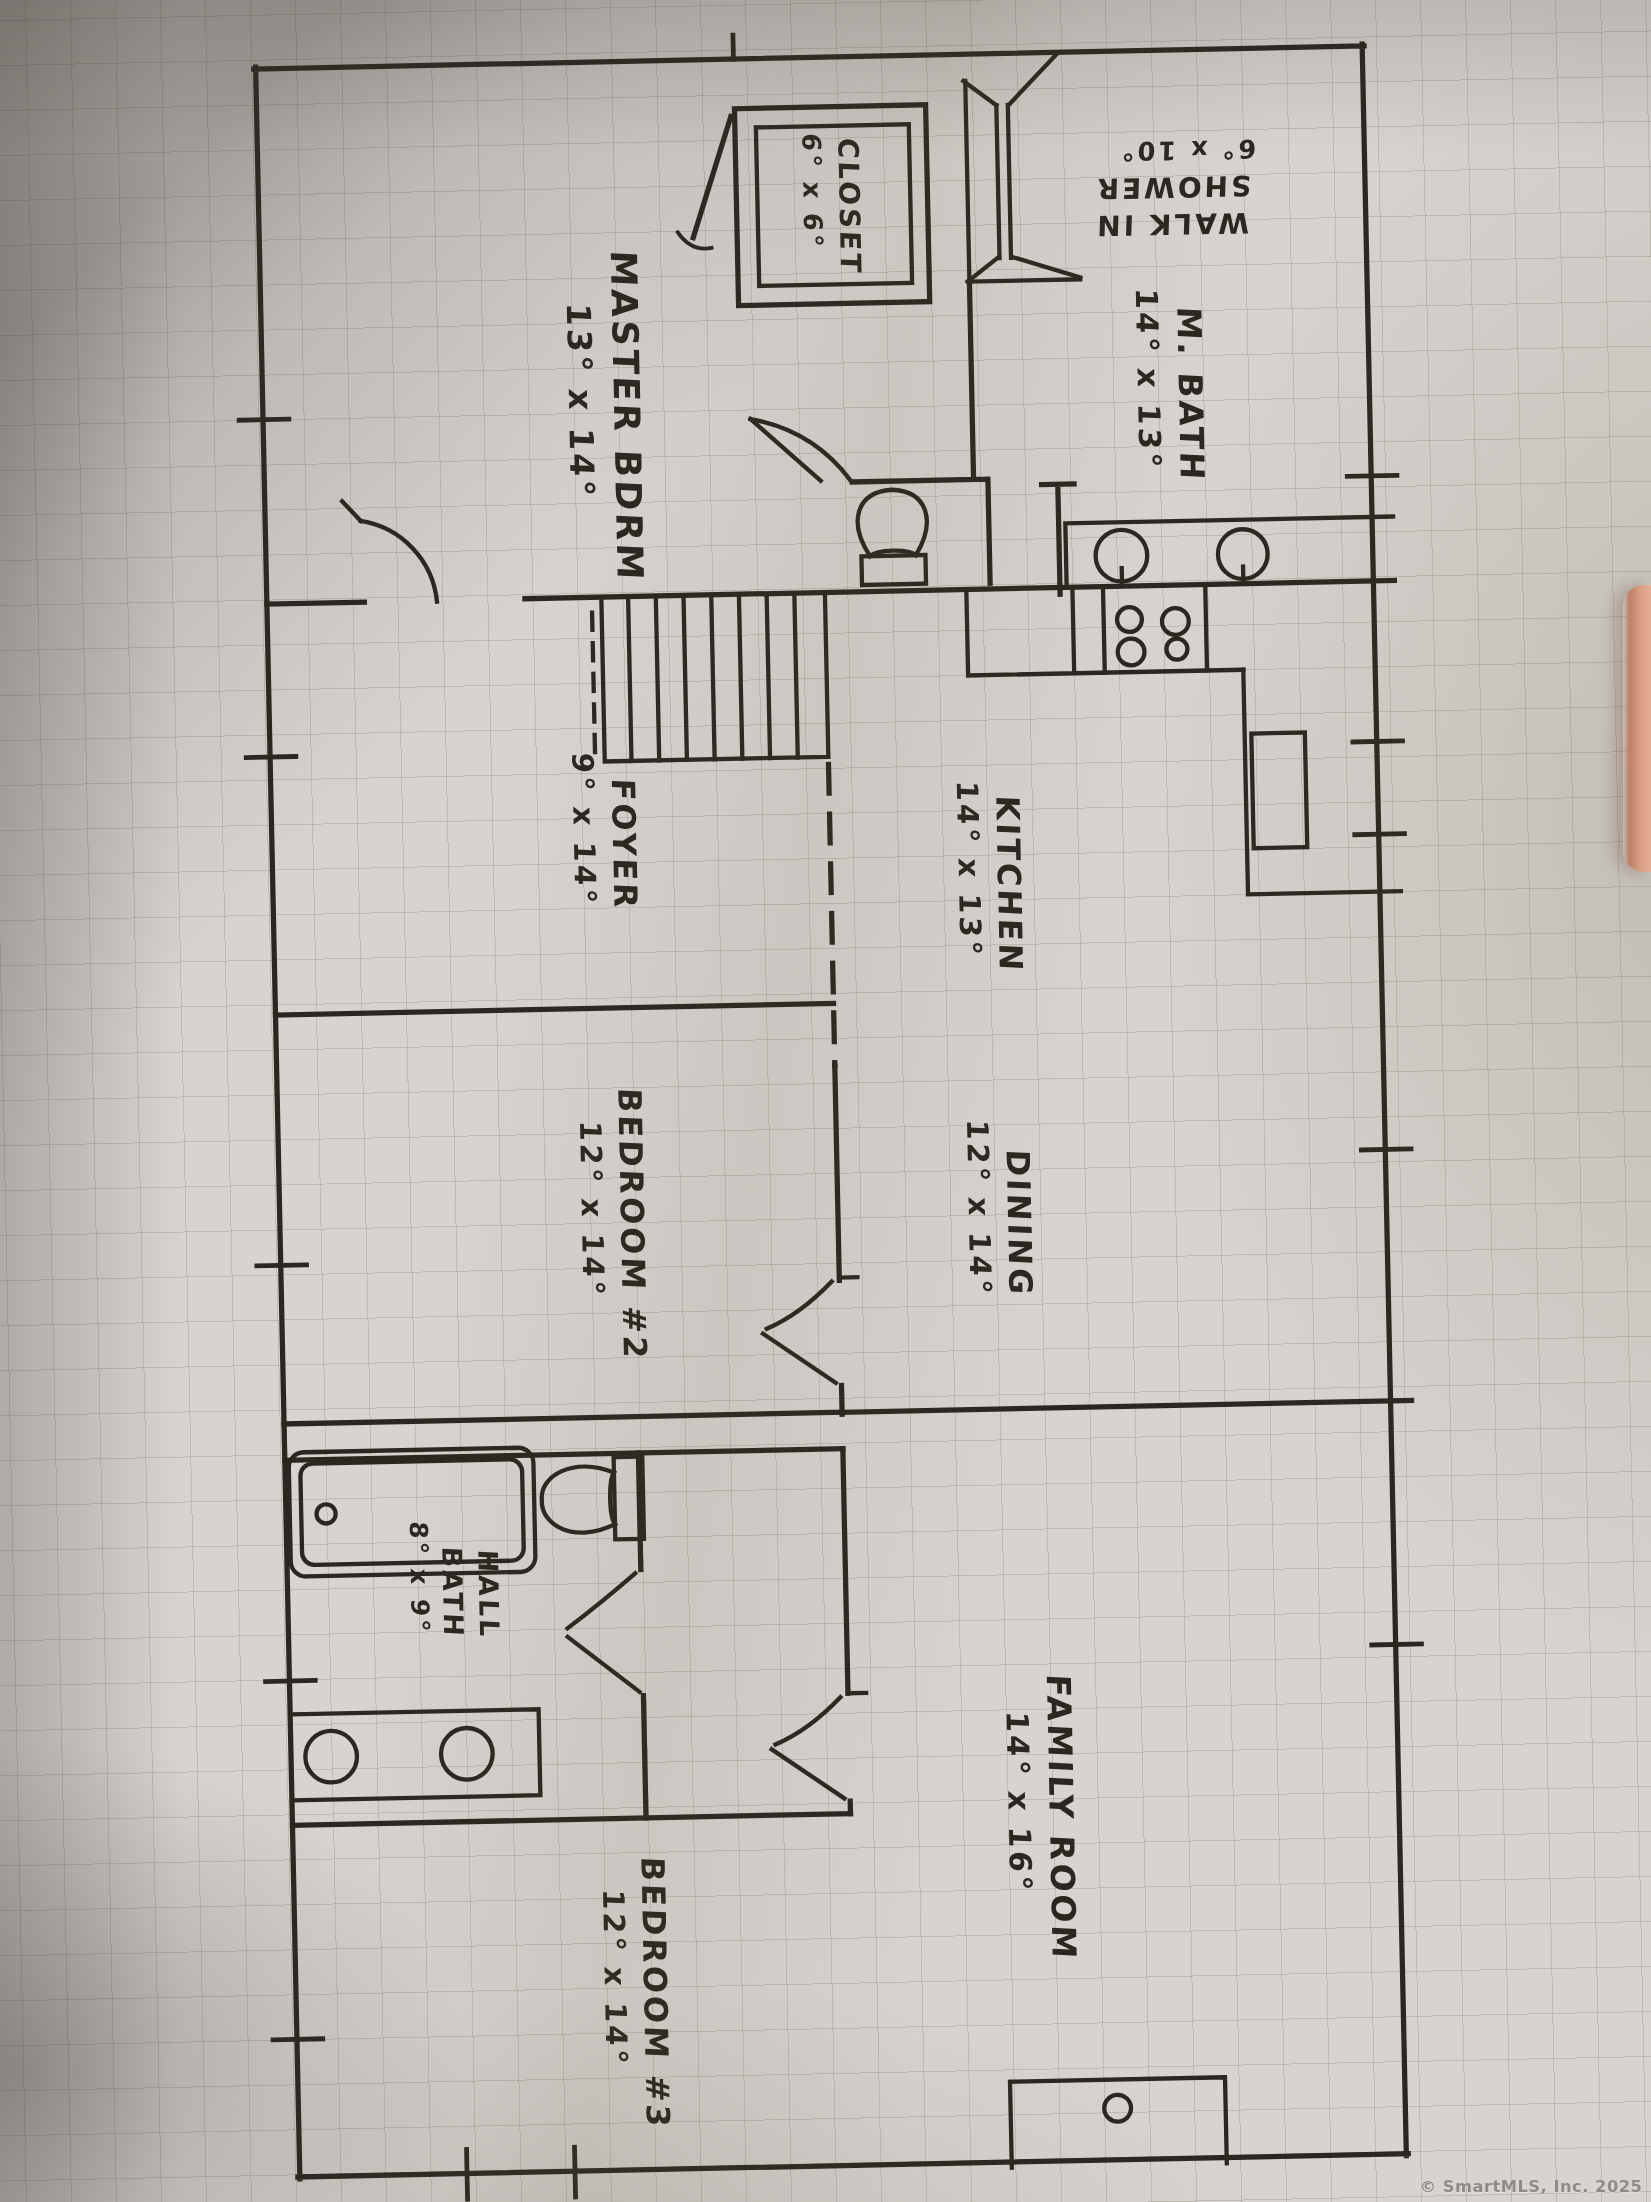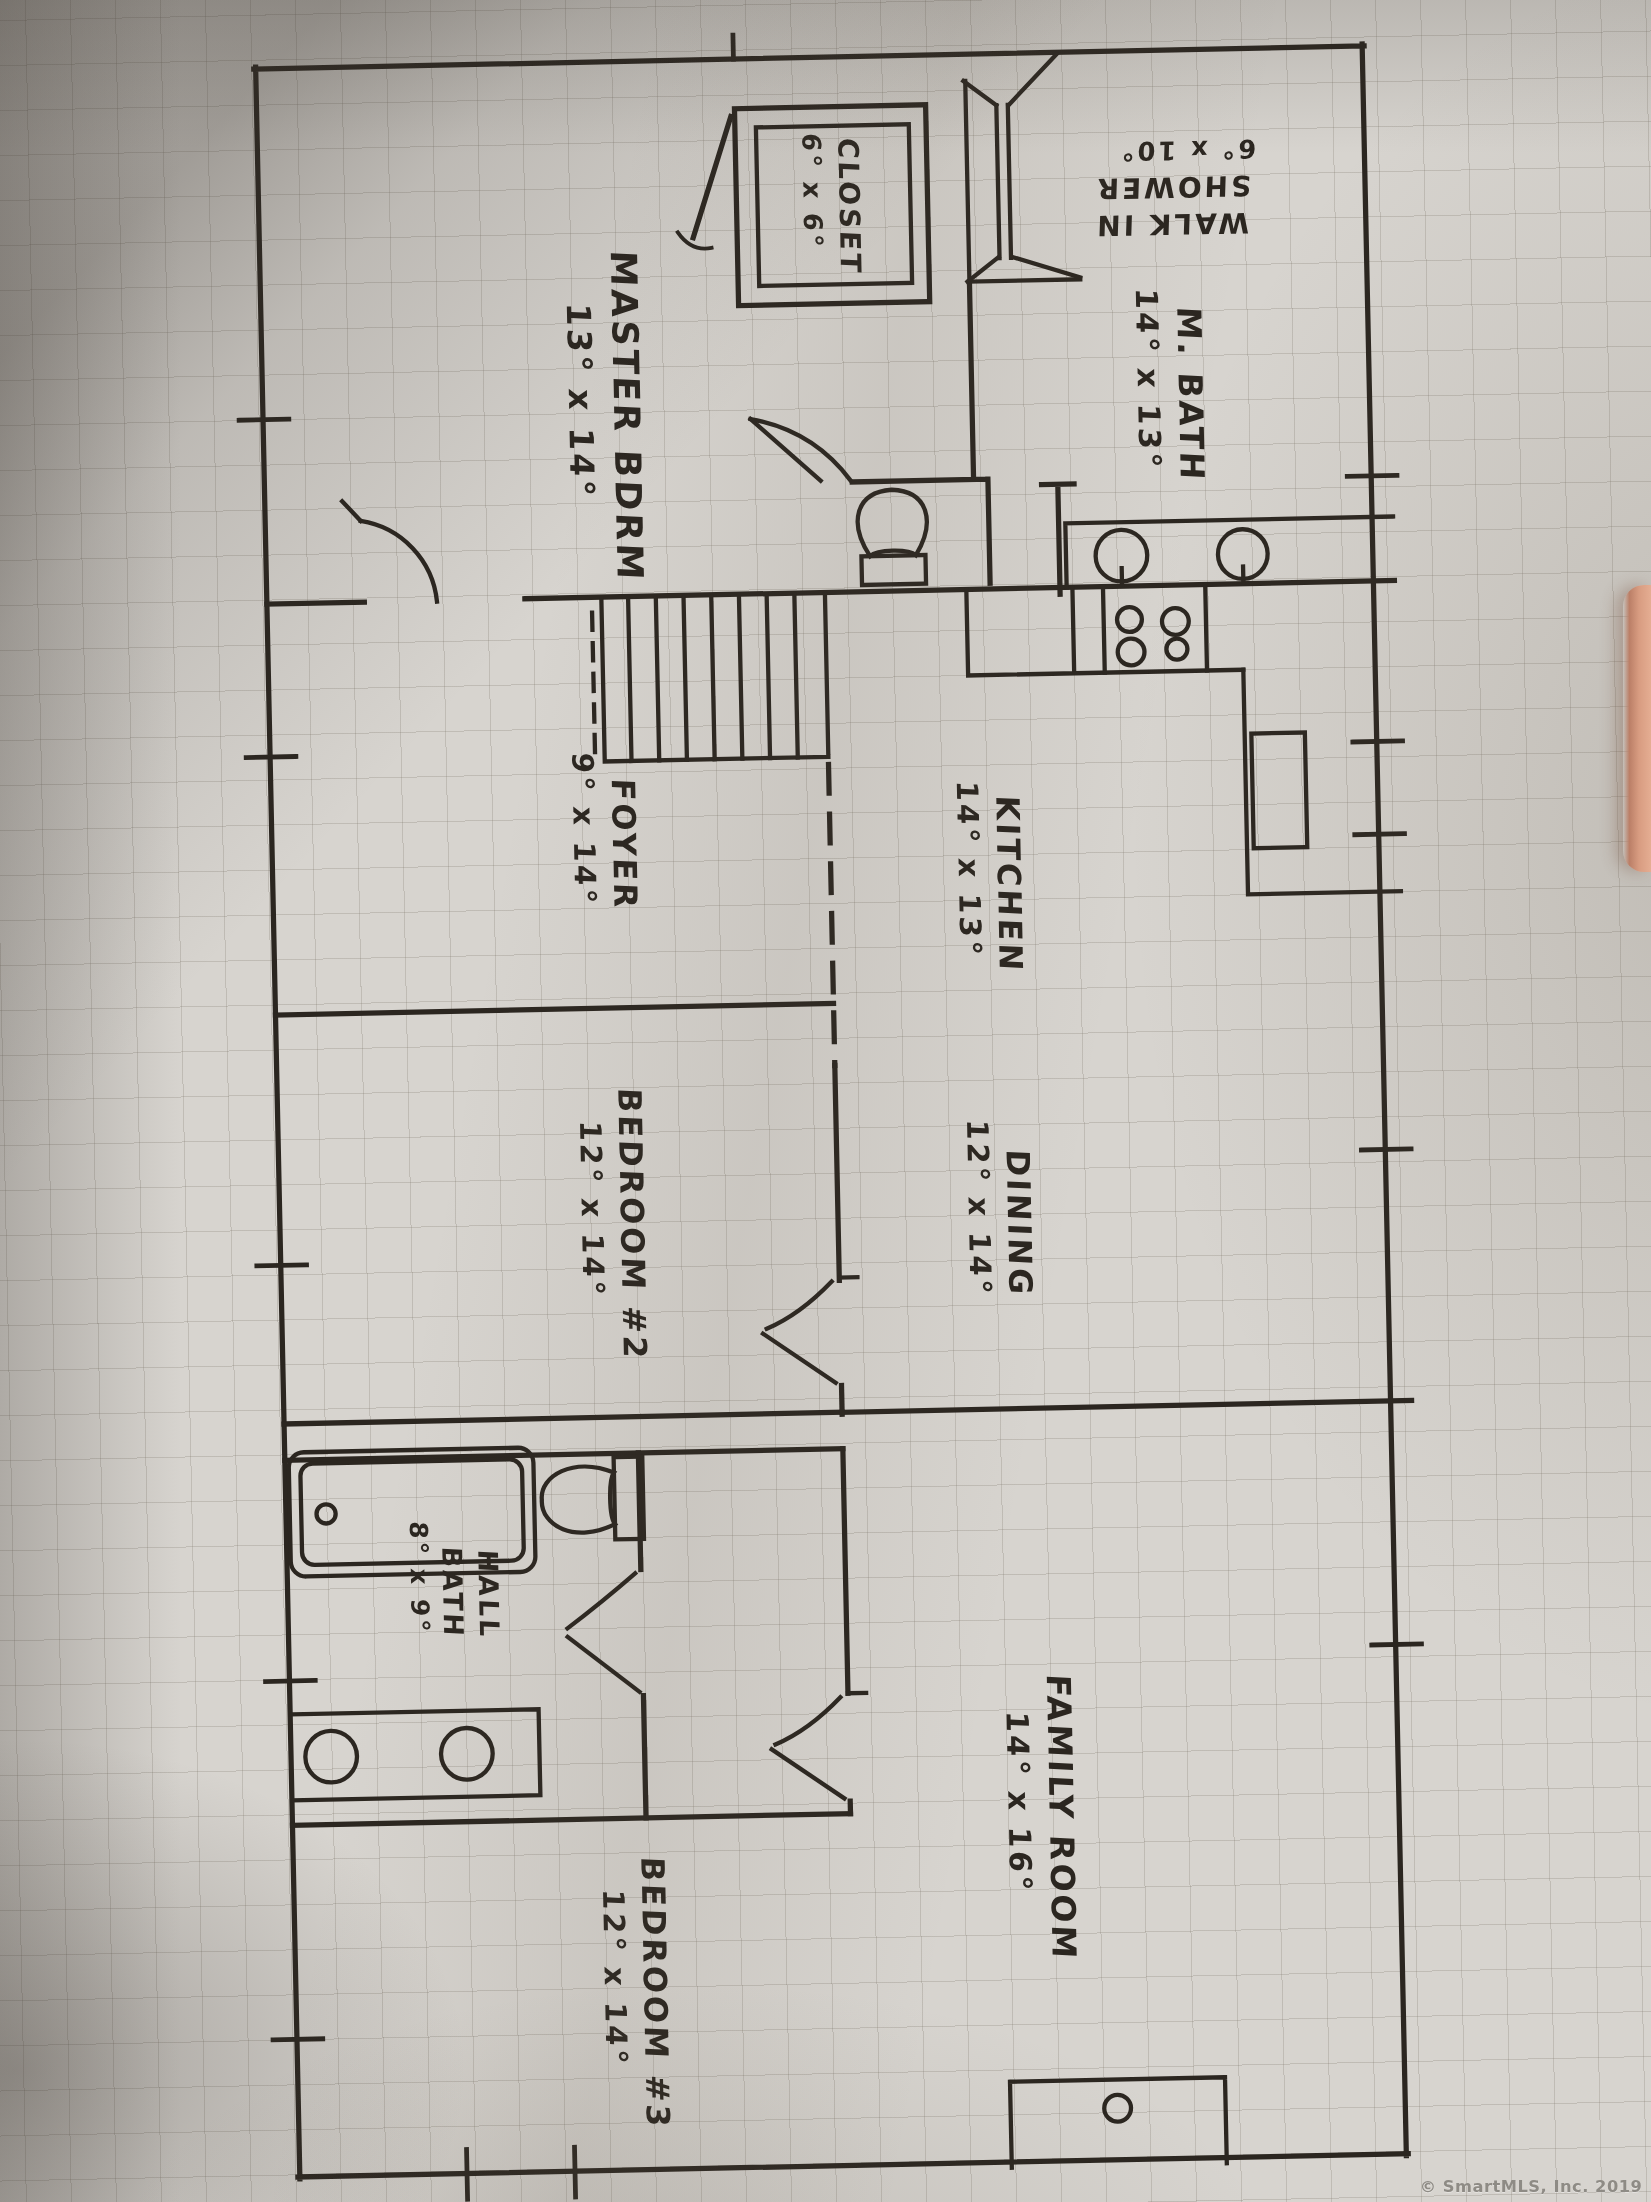--- a/index.html
+++ b/index.html
@@ -237,15 +237,15 @@
 
   <div class="sh sh-top"></div>
   <div class="sh sh-tl"></div>
   <div class="sh sh-l"></div>
   <div class="sh sh-bl"></div>
   <div class="sh sh-r"></div>
   <div class="sh sh-b"></div>
   <div class="sh sh-band"></div>
   <div class="finger"></div>
 
-  <div class="watermark">© SmartMLS, Inc. 2019</div>
+  <div class="watermark">© SmartMLS, Inc. 2025</div>
 </div>
 
 
 </body></html>

